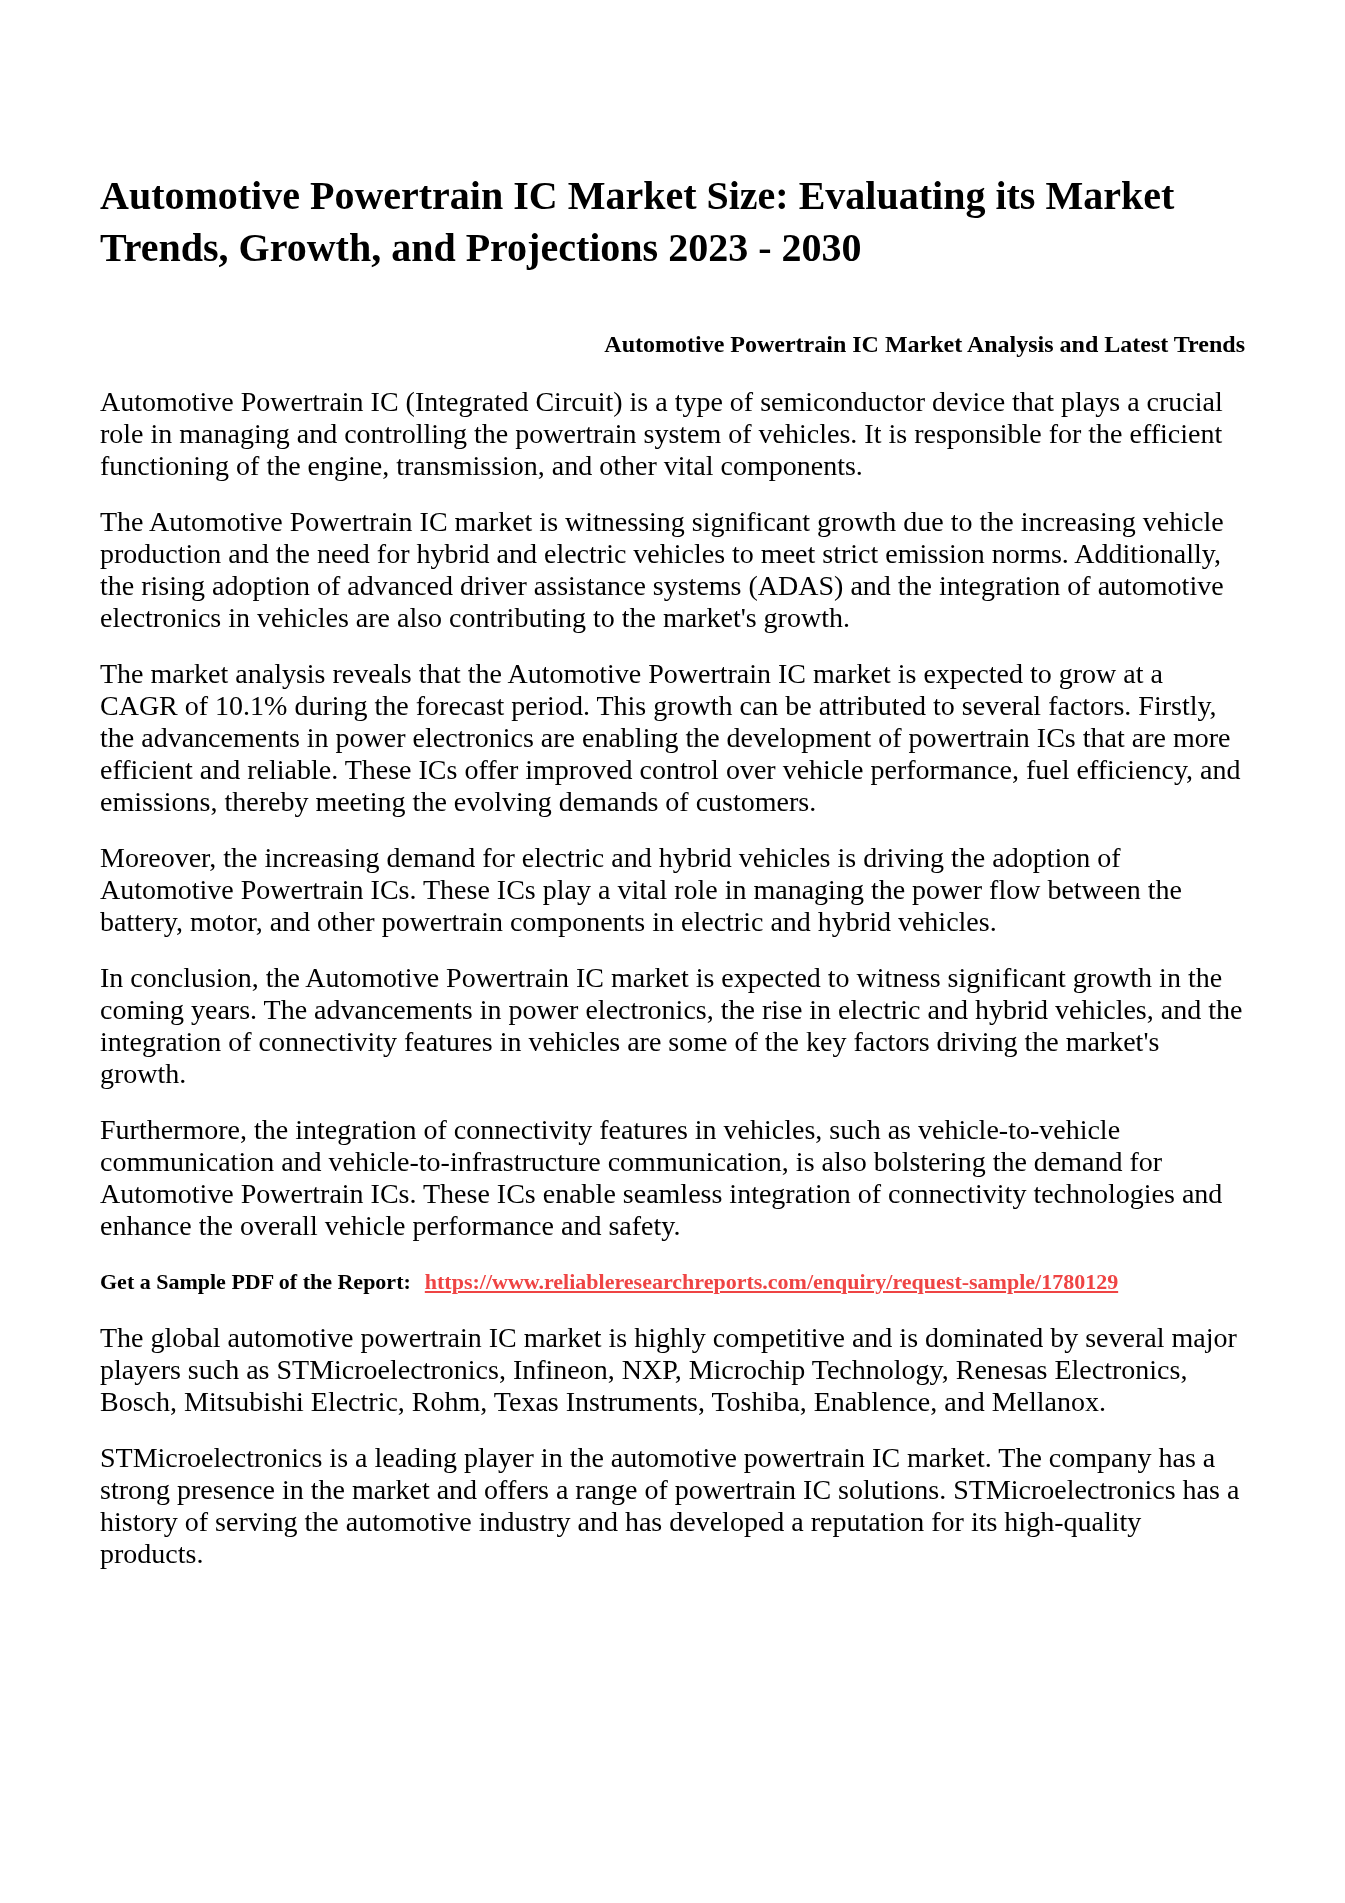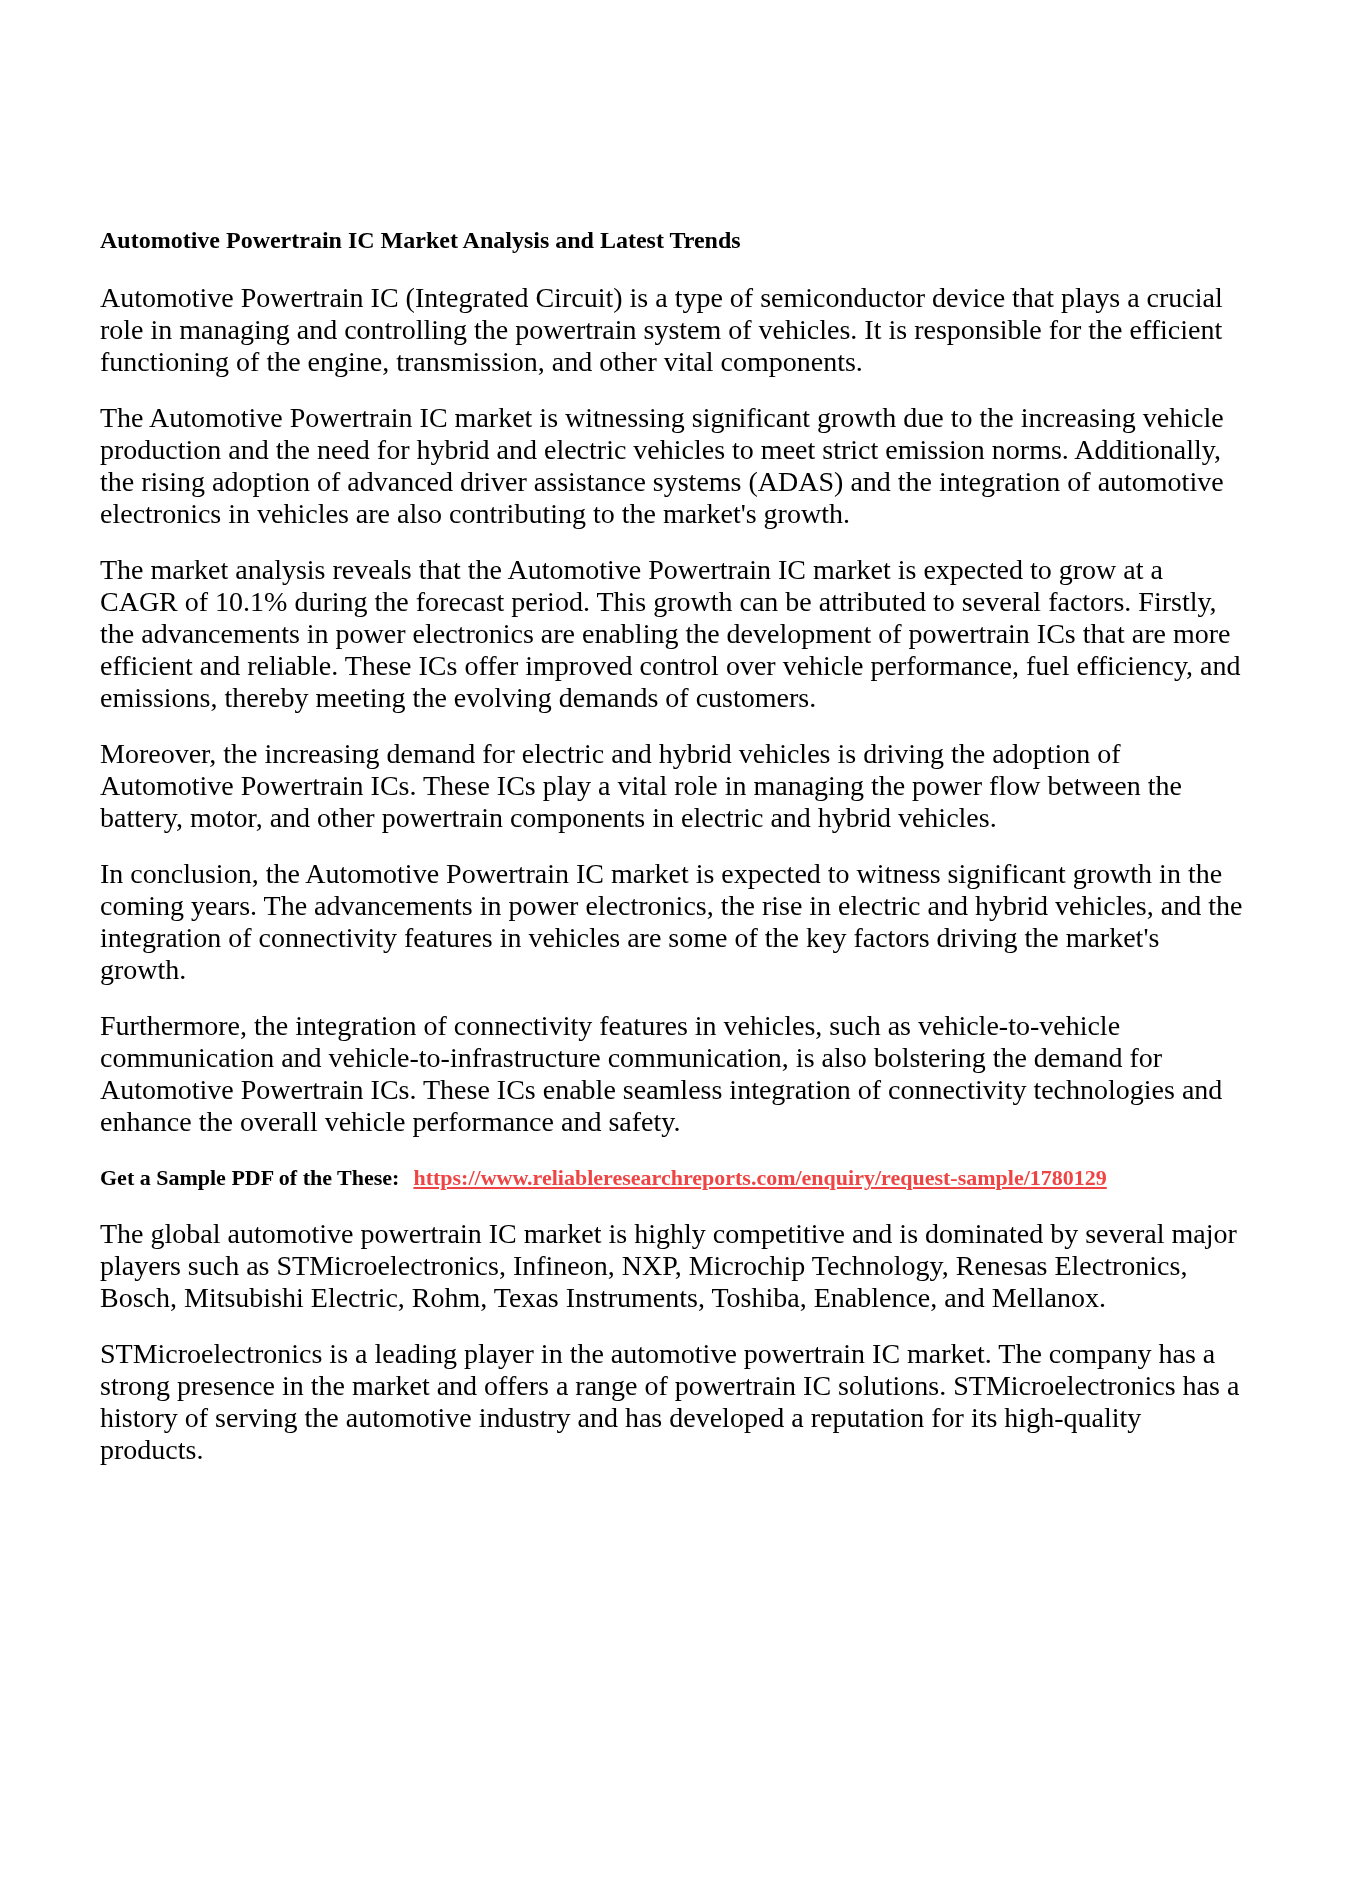--- a/index.html
+++ b/index.html
@@ -24,20 +24,21 @@
     font-weight: 700;
     line-height: 52px;
     margin: 0 0 34px 0;
     letter-spacing: 0;
   }
   h2.section-heading {
     font-size: 24px;
     font-weight: 700;
     line-height: 32px;
     margin: 54px 0 26px 0;
+    text-align: right;
   }
   p.body-para {
     font-size: 28px;
     font-weight: 400;
     line-height: 32px;
     margin: 0 0 24px 0;
   }
   p.sample-line {
     font-size: 22px;
     line-height: 32px;
@@ -53,29 +54,30 @@
     font-weight: 700;
     text-decoration: underline;
     margin-top: 44px;
   }
 </style>
 </head>
 <body>
 
 <div class="page">
 
+  <h1 class="doc-title">Automotive Powertrain IC Market Size: Evaluating its Market Trends, Growth, and Projections 2023 - 2030</h1>
 
   <h2 class="section-heading">Automotive Powertrain IC Market Analysis and Latest Trends</h2>
 
   <p class="body-para">Automotive Powertrain IC (Integrated Circuit) is a type of semiconductor device that plays a crucial role in managing and controlling the powertrain system of vehicles. It is responsible for the efficient functioning of the engine, transmission, and other vital components.</p>
   <p class="body-para">The Automotive Powertrain IC market is witnessing significant growth due to the increasing vehicle production and the need for hybrid and electric vehicles to meet strict emission norms. Additionally, the rising adoption of advanced driver assistance systems (ADAS) and the integration of automotive electronics in vehicles are also contributing to the market's growth.</p>
   <p class="body-para">The market analysis reveals that the Automotive Powertrain IC market is expected to grow at a CAGR of 10.1% during the forecast period. This growth can be attributed to several factors. Firstly, the advancements in power electronics are enabling the development of powertrain ICs that are more efficient and reliable. These ICs offer improved control over vehicle performance, fuel efficiency, and emissions, thereby meeting the evolving demands of customers.</p>
   <p class="body-para">Moreover, the increasing demand for electric and hybrid vehicles is driving the adoption of Automotive Powertrain ICs. These ICs play a vital role in managing the power flow between the battery, motor, and other powertrain components in electric and hybrid vehicles.</p>
   <p class="body-para">In conclusion, the Automotive Powertrain IC market is expected to witness significant growth in the coming years. The advancements in power electronics, the rise in electric and hybrid vehicles, and the integration of connectivity features in vehicles are some of the key factors driving the market's growth.</p>
   <p class="body-para">Furthermore, the integration of connectivity features in vehicles, such as vehicle-to-vehicle communication and vehicle-to-infrastructure communication, is also bolstering the demand for Automotive Powertrain ICs. These ICs enable seamless integration of connectivity technologies and enhance the overall vehicle performance and safety.</p>
 
-  <p class="sample-line"><span class="sample-label">Get a Sample PDF of the These:</span><a class="sample-link" href="#">https://www.reliableresearchreports.com/enquiry/request-sample/1780129</a></p>
+  <p class="sample-line"><span class="sample-label">Get a Sample PDF of the Report:</span><a class="sample-link" href="#">https://www.reliableresearchreports.com/enquiry/request-sample/1780129</a></p>
 
 
   <p class="body-para">The global automotive powertrain IC market is highly competitive and is dominated by several major players such as STMicroelectronics, Infineon, NXP, Microchip Technology, Renesas Electronics, Bosch, Mitsubishi Electric, Rohm, Texas Instruments, Toshiba, Enablence, and Mellanox.</p>
   <p class="body-para">STMicroelectronics is a leading player in the automotive powertrain IC market. The company has a strong presence in the market and offers a range of powertrain IC solutions. STMicroelectronics has a history of serving the automotive industry and has developed a reputation for its high-quality products.</p>
 
 </div>
 
 </body></html>

